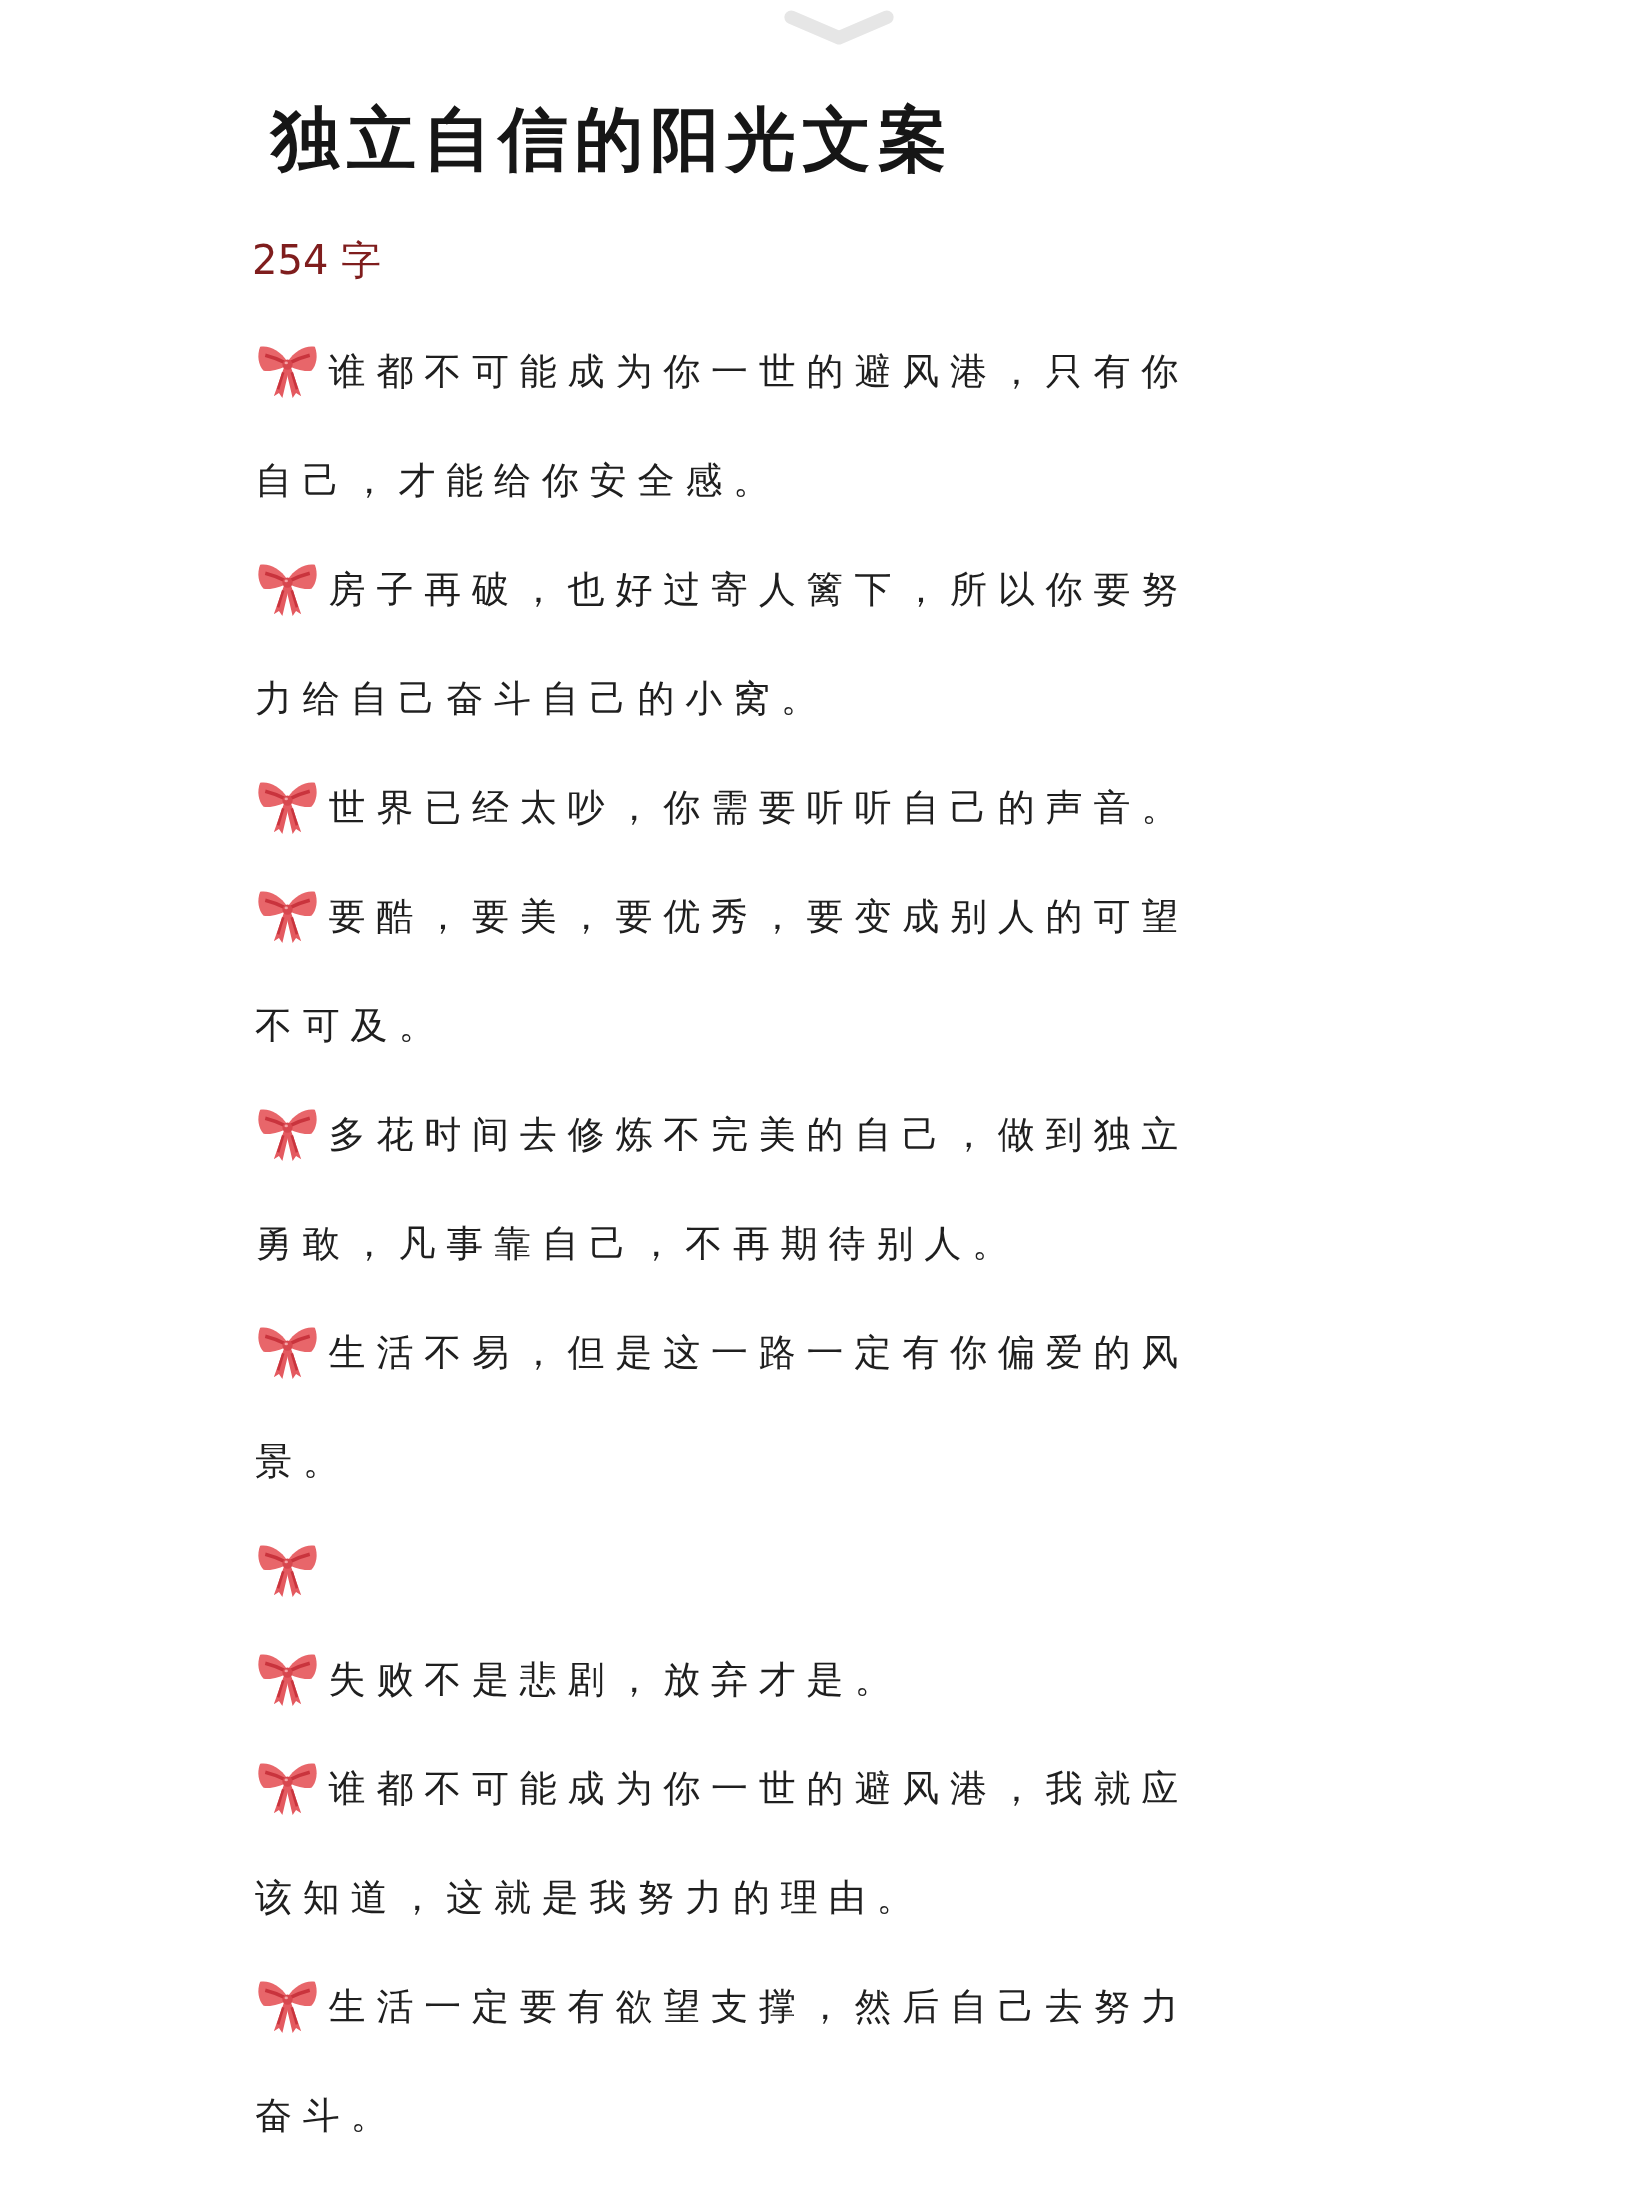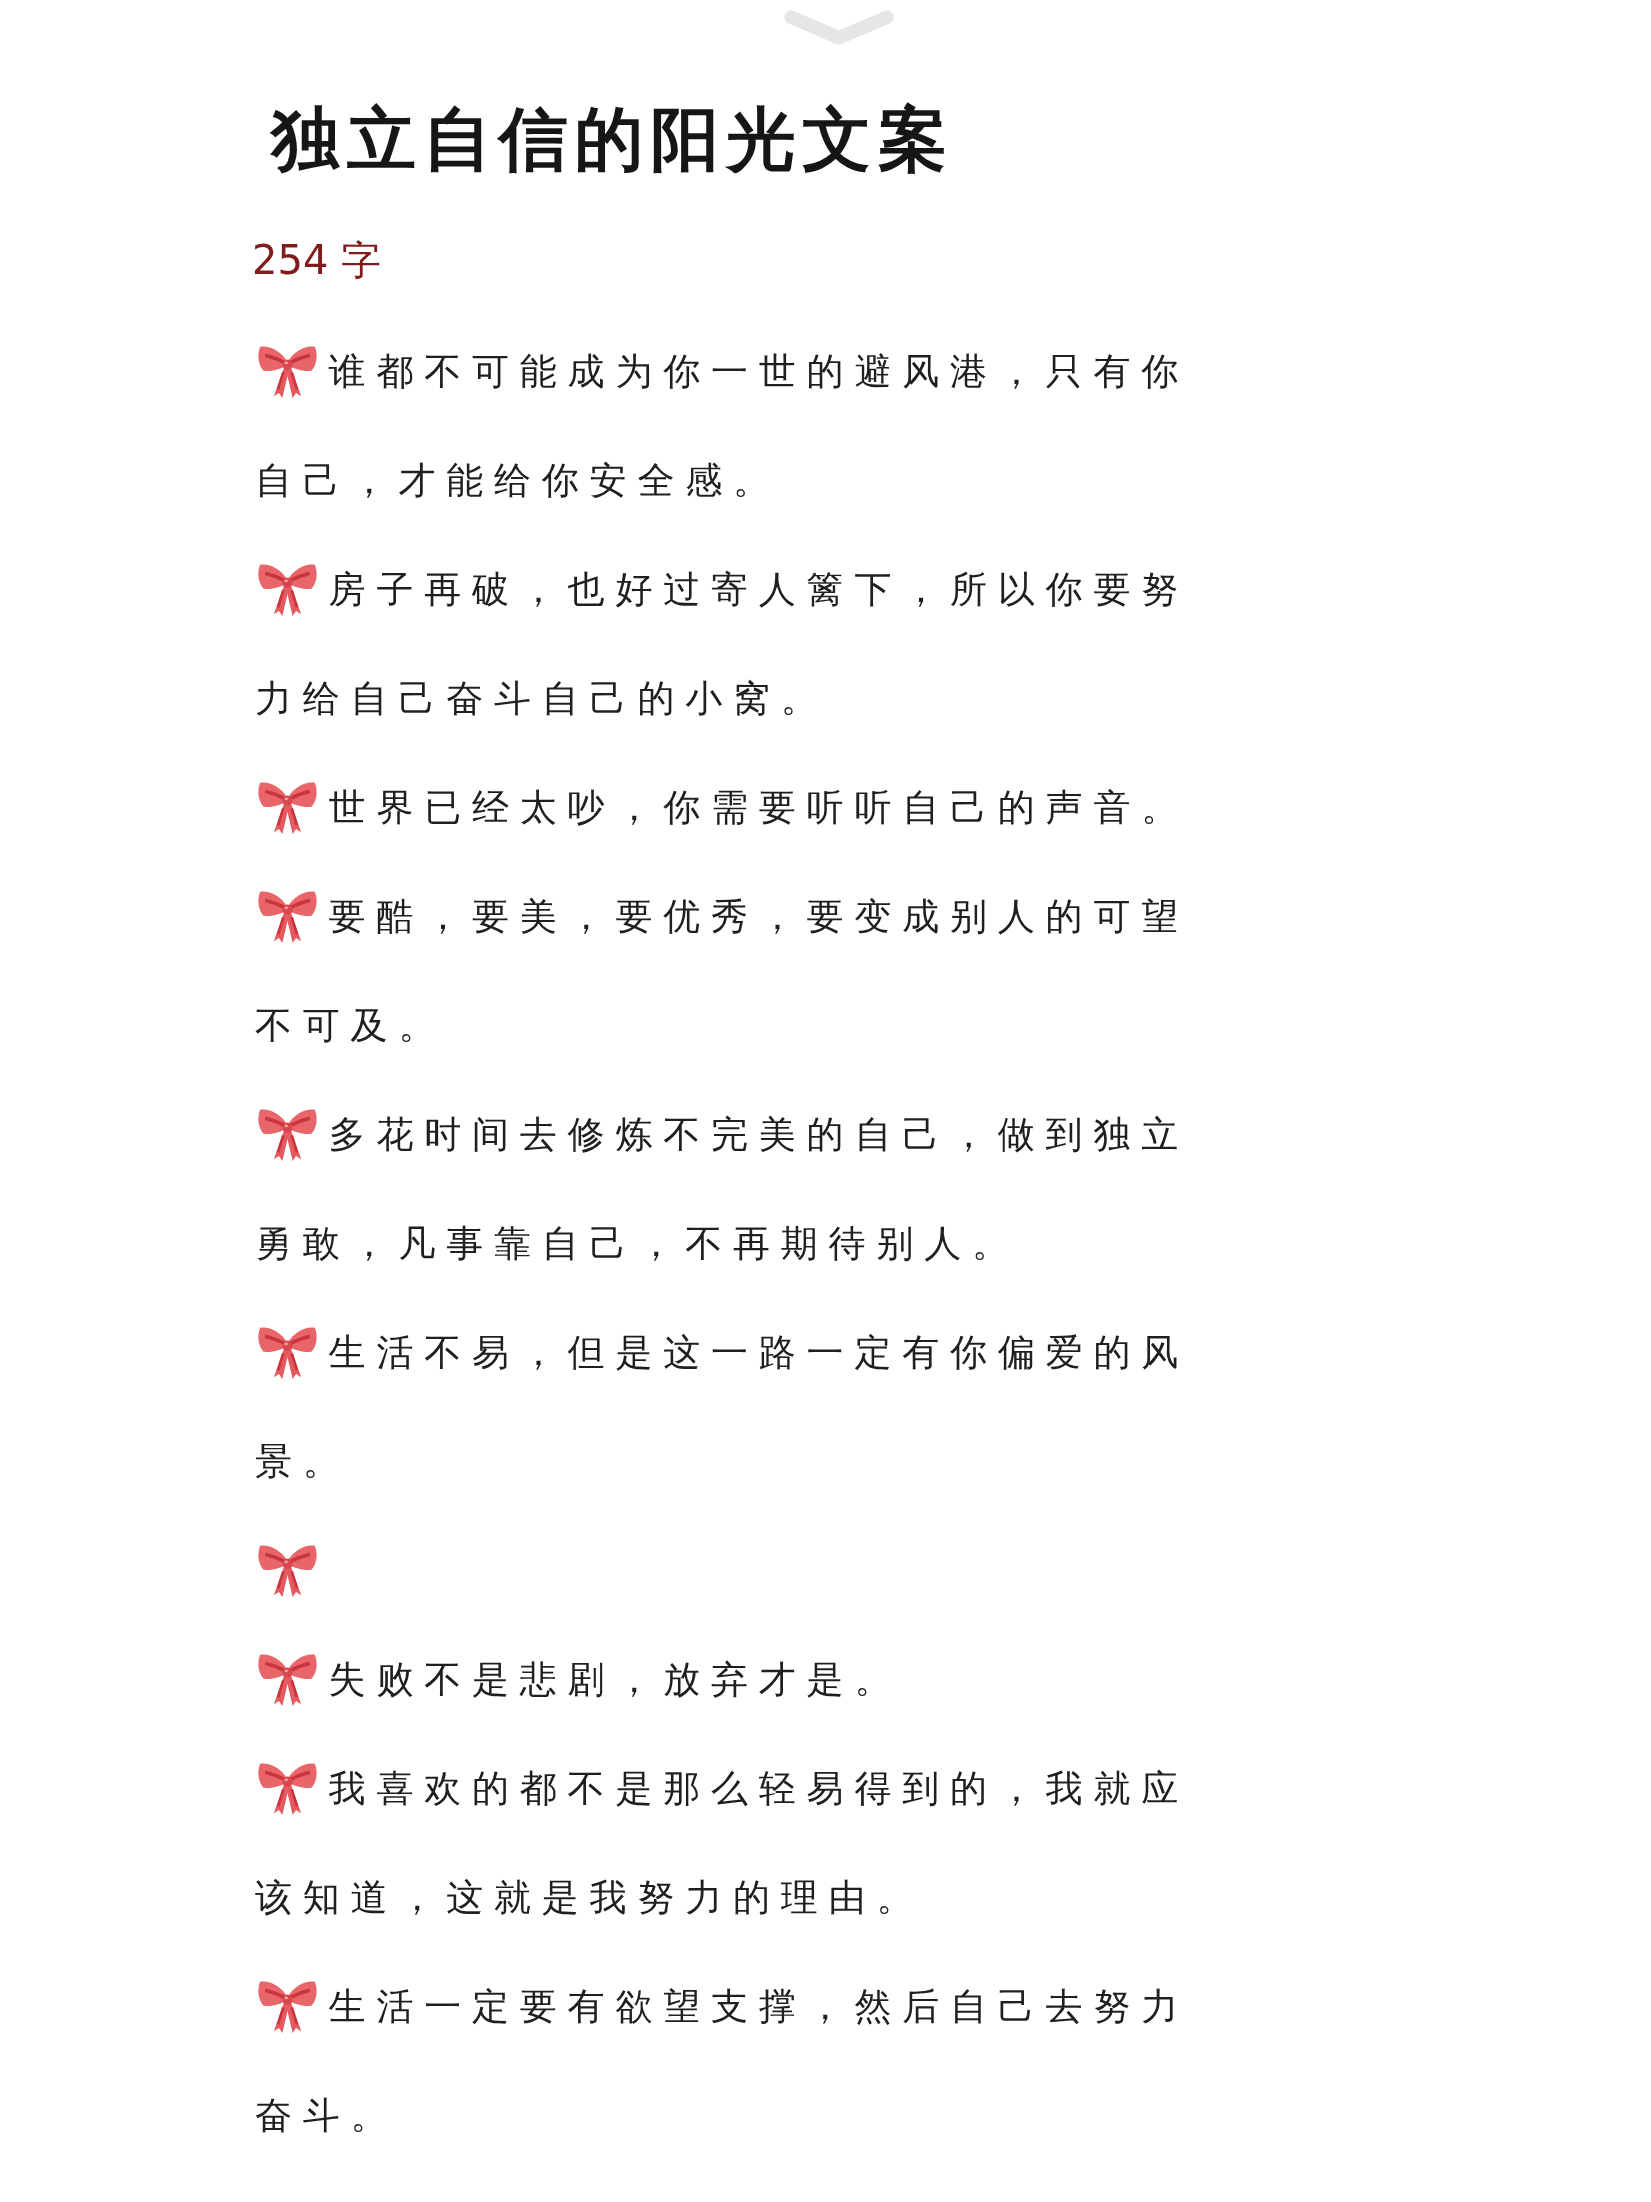--- a/index.html
+++ b/index.html
@@ -120,21 +120,21 @@
     <svg class="bow" viewBox="0 0 76 66" width="65" height="57">
         <use href="#bow"></use>
       </svg>
     <span class="txt">失败不是悲剧，放弃才是。</span>
   </div>
 
   <div class="line">
     <svg class="bow" viewBox="0 0 76 66" width="65" height="57">
         <use href="#bow"></use>
       </svg>
-    <span class="txt">我喜欢的都不是那么轻易得到的，我就应</span>
+    <span class="txt">谁都不可能成为你一世的避风港，我就应</span>
   </div>
   <div class="line">
     <span class="txt">该知道，这就是我努力的理由。</span>
   </div>
 
   <div class="line">
     <svg class="bow" viewBox="0 0 76 66" width="65" height="57">
         <use href="#bow"></use>
       </svg>
     <span class="txt">生活一定要有欲望支撑，然后自己去努力</span>

